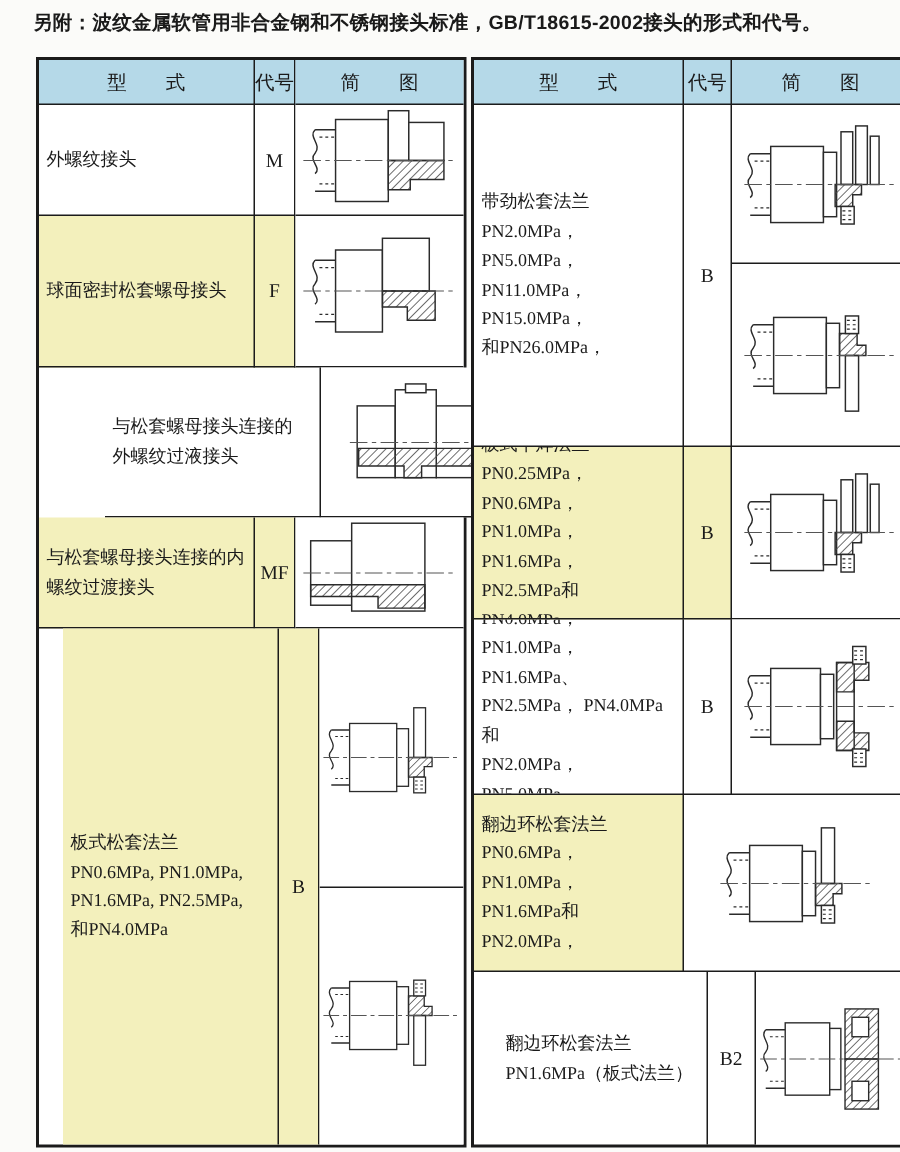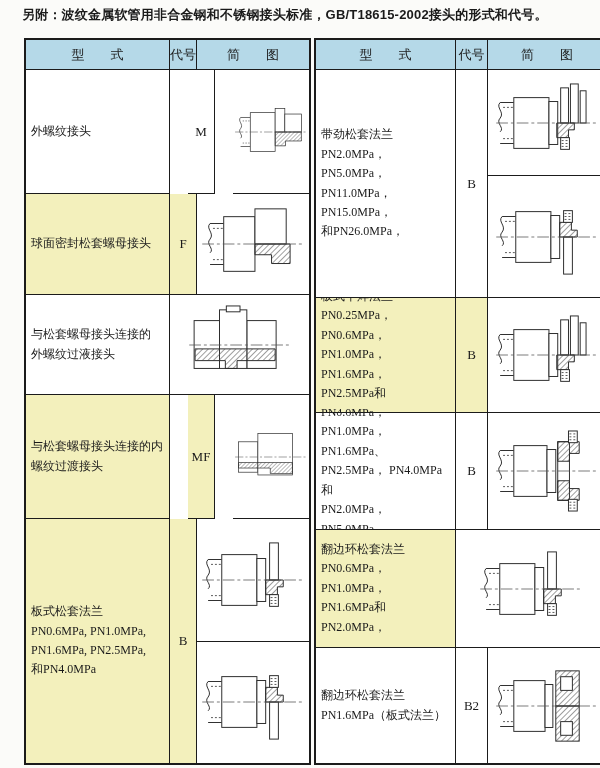--- a/index.html
+++ b/index.html
@@ -14,21 +14,21 @@
   .title{
     position:absolute; left:22px; top:6px; width:592px;
     font-family:"Liberation Sans","DejaVu Sans",sans-serif;
     font-weight:700; font-size:13px; letter-spacing:.2px;
   }
   .tables{ position:absolute; left:24px; top:38px; width:584px; height:727px; display:flex; gap:3px; }
   .half{ border:2px solid var(--bd,#1b1b1b); background:#fff; display:flex; flex-direction:column; }
   .half.left{ width:287px; }
   .half.right{ width:294px; }
   .row{ display:flex; width:100%; }
-  .grow{ flex:1 1 auto; min-height:0; }
+  .grow{ flex:1 1 auto; min-height:0;padding-left:16px; }
   .cell{ border-right:1px solid var(--bd,#1b1b1b); border-bottom:1px solid var(--bd,#1b1b1b); overflow:hidden; }
   .cell:last-child{ border-right:none; }
   .row.last .cell{ border-bottom:none; }
   .hdr .cell{
     height:30px; background:var(--hbg,#b5d9e8);
     display:flex; align-items:center; justify-content:center;
     font-size:13px;
   }
   .type{
     padding:2px 5px; display:flex; align-items:center;
@@ -38,21 +38,21 @@
   .dia{ flex:1; display:flex; align-items:center; justify-content:center; background:#fff; }
   .dia.split{ flex-direction:column; align-items:stretch; }
   .dia.split .sub{ flex:1 1 auto; display:flex; align-items:center; justify-content:center; }
   .dia.split .sub.first{ border-bottom:1px solid var(--bd,#1b1b1b); }
   .dia.split .sub.b106{ flex:0 0 106px; }
   .left .type{ width:144px; }
   .left .code{ width:27px; }
   .right .type{ width:140px; }
   .right .code{ width:32px; }
   .hl{ background:var(--ybg,#f3f0bc); }
-  .h98{ height:124px;gap:18px; } .h101{ height:101px; } .h100{ height:100px; }
+  .h98{ height:74px; } .h101{ height:101px; } .h100{ height:100px;margin-left:44px; }
   .h230{ height:228px; } .h115{ height:115px; } .h117{ height:117px;justify-content:space-between; } .h118{ height:118px; }
   svg{ display:block; }
 </style>
 </head>
 <body>
 
 <svg width="0" height="0" style="position:absolute">
   <defs>
     <pattern id="hatch" width="4" height="4" patternUnits="userSpaceOnUse" patternTransform="rotate(45)">
       <line x1="0" y1="0" x2="0" y2="4" stroke="#4a4a4a" stroke-width="1.1"></line>

